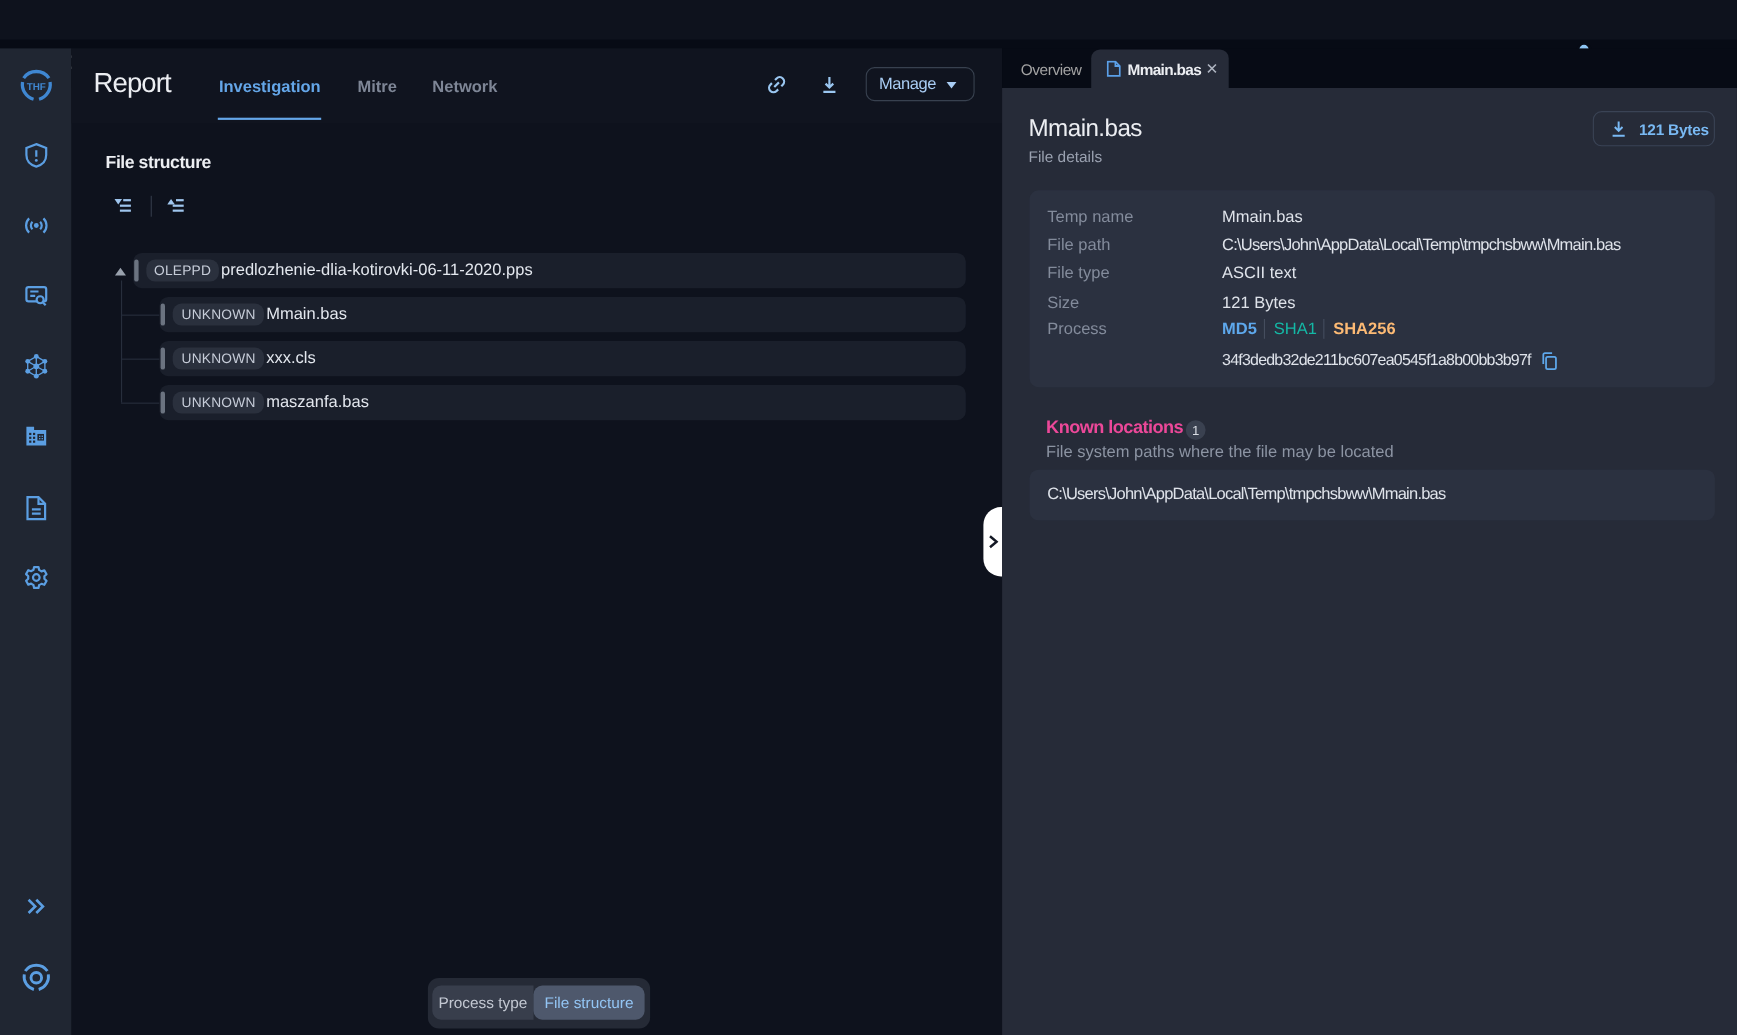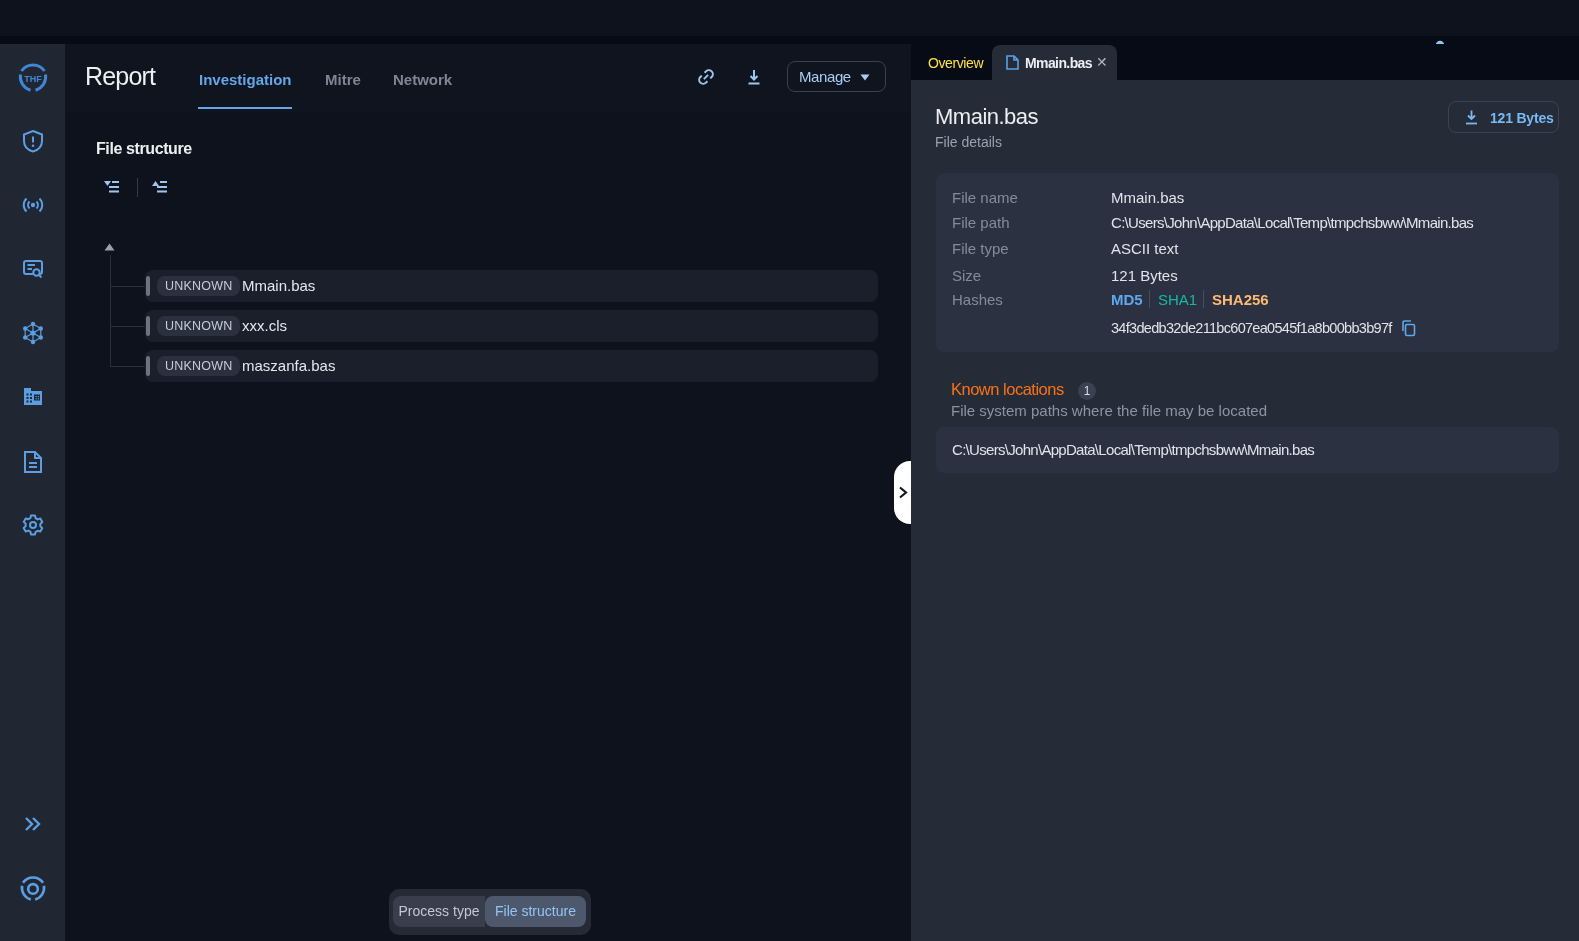--- a/index.html
+++ b/index.html
@@ -171,20 +171,25 @@
 
   <div class="abs" style="left:45px; top:211px; width:1px; height:111px; background:#272e3c;"></div>
   <div class="abs" style="left:45px; top:242px; width:35px; height:1px; background:#272e3c;"></div>
   <div class="abs" style="left:45px; top:282px; width:35px; height:1px; background:#272e3c;"></div>
   <div class="abs" style="left:45px; top:322px; width:35px; height:1px; background:#272e3c;"></div>
 
   <svg class="abs" style="left:39px; top:199px;" width="11" height="8" viewBox="0 0 11 8">
     <path d="M5.5 0.5 L10.5 7.5 L0.5 7.5 Z" fill="#99a1ad"></path>
   </svg>
 
+  <div class="abs" style="left:56px; top:186px; width:757px; height:32px; background:#1a1f2b; border-radius:8px;">
+    <div class="abs" style="left:1px; top:6px; width:4px; height:20px; background:#6b7380; border-radius:3px;"></div>
+    <div class="abs" style="left:12px; top:6px; height:20px; padding:0 7px; background:#2a303d; border-radius:8px; color:#c6ccd8; font-size:12.5px; line-height:20px; letter-spacing:0.2px;">OLEPPD</div>
+    <div class="abs" style="left:80px; top:7px; color:#e3e7ee; font-size:15px;">predlozhenie-dlia-kotirovki-06-11-2020.pps</div>
+  </div>
   <div class="abs" style="left:80px; top:226px; width:733px; height:32px; background:#1a1f2b; border-radius:8px;">
     <div class="abs" style="left:1px; top:6px; width:4px; height:20px; background:#6b7380; border-radius:3px;"></div>
     <div class="abs" style="left:12px; top:6px; height:20px; padding:0 8px; background:#2a303d; border-radius:8px; color:#c6ccd8; font-size:12.5px; line-height:20px; letter-spacing:0.2px;">UNKNOWN</div>
     <div class="abs" style="left:97px; top:7px; color:#e3e7ee; font-size:15px;">Mmain.bas</div>
   </div>
   <div class="abs" style="left:80px; top:266px; width:733px; height:32px; background:#1a1f2b; border-radius:8px;">
     <div class="abs" style="left:1px; top:6px; width:4px; height:20px; background:#6b7380; border-radius:3px;"></div>
     <div class="abs" style="left:12px; top:6px; height:20px; padding:0 8px; background:#2a303d; border-radius:8px; color:#c6ccd8; font-size:12.5px; line-height:20px; letter-spacing:0.2px;">UNKNOWN</div>
     <div class="abs" style="left:97px; top:7px; color:#e3e7ee; font-size:15px;">xxx.cls</div>
   </div>
@@ -199,21 +204,21 @@
   <div class="abs" style="left:420px; top:852px; width:101px; height:31px; background:#4e586c; border-radius:8px; color:#93c5f4; font-size:14px; text-align:center; line-height:31px;">File structure</div>
 
   <div class="abs" style="left:829px; top:417px; width:17px; height:63px; background:#ffffff; border-radius:16px 0 0 16px;">
     <svg class="abs" style="left:4px; top:25px;" width="10" height="13" viewBox="0 0 10 13">
       <path d="M2 1.5 L8 6.5 L2 11.5" stroke="#141925" stroke-width="2.2" fill="none"></path>
     </svg>
   </div>
 </div>
 
 <div id="rtabs">
-  <div class="abs" style="left:17px; top:11px; color:#fde047; font-size:14px; letter-spacing:-0.4px;text-align:center;">Overview</div>
+  <div class="abs" style="left:17px; top:11px; color:#a3a3a3; font-size:14px; letter-spacing:-0.4px;text-align:center;">Overview</div>
 </div>
 
 <div class="abs" style="left:992px; top:45px; width:125px; height:35px; background:#262b38; border-radius:8px 8px 0 0;">
   <svg class="abs" style="left:14px; top:10px;" width="13" height="15" viewBox="0 0 13 15">
     <path d="M1 1 H8 L12 5 V14 H1 Z" fill="none" stroke="#5ba0e8" stroke-width="1.6"></path>
     <path d="M8 1 V5 H12" fill="none" stroke="#5ba0e8" stroke-width="1.6"></path>
   </svg>
   <div class="abs" style="left:33px; top:10px; color:#eceef2; font-size:14px; font-weight:bold; letter-spacing:-0.6px;">Mmain.bas</div>
   <div class="abs" style="left:104px; top:9px; color:#aeb4c0; font-size:14px;">✕</div>
 </div>
@@ -224,40 +229,40 @@
 
   <div class="abs" style="left:537px; top:21px; width:111px; height:32px; border:1px solid #3a4355; border-radius:8px;">
     <svg class="abs" style="left:14px; top:7px;" width="17" height="17" viewBox="0 0 17 17">
       <path d="M8.5 1.5 V9.5 M5 6.5 L8.5 10 L12 6.5" stroke="#79b9f3" stroke-width="1.8" fill="none"></path>
       <line x1="3" y1="14.5" x2="14" y2="14.5" stroke="#79b9f3" stroke-width="1.8"></line>
     </svg>
     <div class="abs" style="left:41px; top:8px; color:#79b9f3; font-size:14px; font-weight:bold; letter-spacing:-0.2px;">121 Bytes</div>
   </div>
 
   <div class="abs" style="left:25px; top:93px; width:623px; height:179px; background:#2b3140; border-radius:8px;">
-    <div class="abs" style="left:16px; top:16px; color:#838b9b; font-size:15px;">File name</div>
+    <div class="abs" style="left:16px; top:16px; color:#838b9b; font-size:15px;">Temp name</div>
     <div class="abs" style="left:175px; top:16px; color:#dfe3ea; font-size:15px;">Mmain.bas</div>
     <div class="abs" style="left:16px; top:41px; color:#838b9b; font-size:15px;">File path</div>
     <div class="abs" style="left:175px; top:41px; color:#dfe3ea; font-size:15px; letter-spacing:-0.7px;">C:\Users\John\AppData\Local\Temp\tmpchsbww\Mmain.bas</div>
     <div class="abs" style="left:16px; top:67px; color:#838b9b; font-size:15px;">File type</div>
     <div class="abs" style="left:175px; top:67px; color:#dfe3ea; font-size:15px;">ASCII text</div>
     <div class="abs" style="left:16px; top:94px; color:#838b9b; font-size:15px;">Size</div>
     <div class="abs" style="left:175px; top:94px; color:#dfe3ea; font-size:15px;">121 Bytes</div>
-    <div class="abs" style="left:16px; top:118px; color:#838b9b; font-size:15px;">Hashes</div>
+    <div class="abs" style="left:16px; top:118px; color:#838b9b; font-size:15px;">Process</div>
     <div class="abs" style="left:175px; top:118px; color:#5ea8ec; font-size:15px; font-weight:bold;">MD5</div>
     <div class="abs" style="left:213px; top:117px; width:1px; height:18px; background:#454d5e;"></div>
     <div class="abs" style="left:222px; top:118px; color:#14b8a6; font-size:15px;">SHA1</div>
     <div class="abs" style="left:267px; top:117px; width:1px; height:18px; background:#454d5e;"></div>
     <div class="abs" style="left:276px; top:118px; color:#fdba74; font-size:15px; font-weight:bold;">SHA256</div>
     <div class="abs" style="left:175px; top:147px; color:#dfe3ea; font-size:14.5px; letter-spacing:-0.7px;">34f3dedb32de211bc607ea0545f1a8b00bb3b97f</div>
     <svg class="abs" style="left:464px; top:146px;" width="18" height="18" viewBox="0 0 18 18">
       <rect x="5.5" y="5.5" width="9" height="11" rx="1.5" fill="none" stroke="#5ea8ec" stroke-width="1.6"></rect>
       <path d="M3 12 V3.5 A1.5 1.5 0 0 1 4.5 2 H11" fill="none" stroke="#5ea8ec" stroke-width="1.6"></path>
     </svg>
   </div>
 
-  <div class="abs" style="left:40px; top:300px; color:#f97316; font-size:16.5px; font-weight:normal; letter-spacing:-0.5px;">Known locations</div>
+  <div class="abs" style="left:40px; top:300px; color:#ec4899; font-size:16.5px; font-weight:bold; letter-spacing:-0.5px;">Known locations</div>
   <div class="abs" style="left:167px; top:302px; width:18px; height:18px; background:#3a4150; border-radius:50%; color:#d9dde4; font-size:12px; text-align:center; line-height:18px;">1</div>
   <div class="abs" style="left:40px; top:322px; color:#8c94a3; font-size:15px;">File system paths where the file may be located</div>
   <div class="abs" style="left:25px; top:347px; width:623px; height:46px; background:#2b3140; border-radius:8px;">
     <div class="abs" style="left:16px; top:14px; color:#dfe3ea; font-size:15px; letter-spacing:-0.7px;">C:\Users\John\AppData\Local\Temp\tmpchsbww\Mmain.bas</div>
   </div>
 </div>
 
 </body></html>

